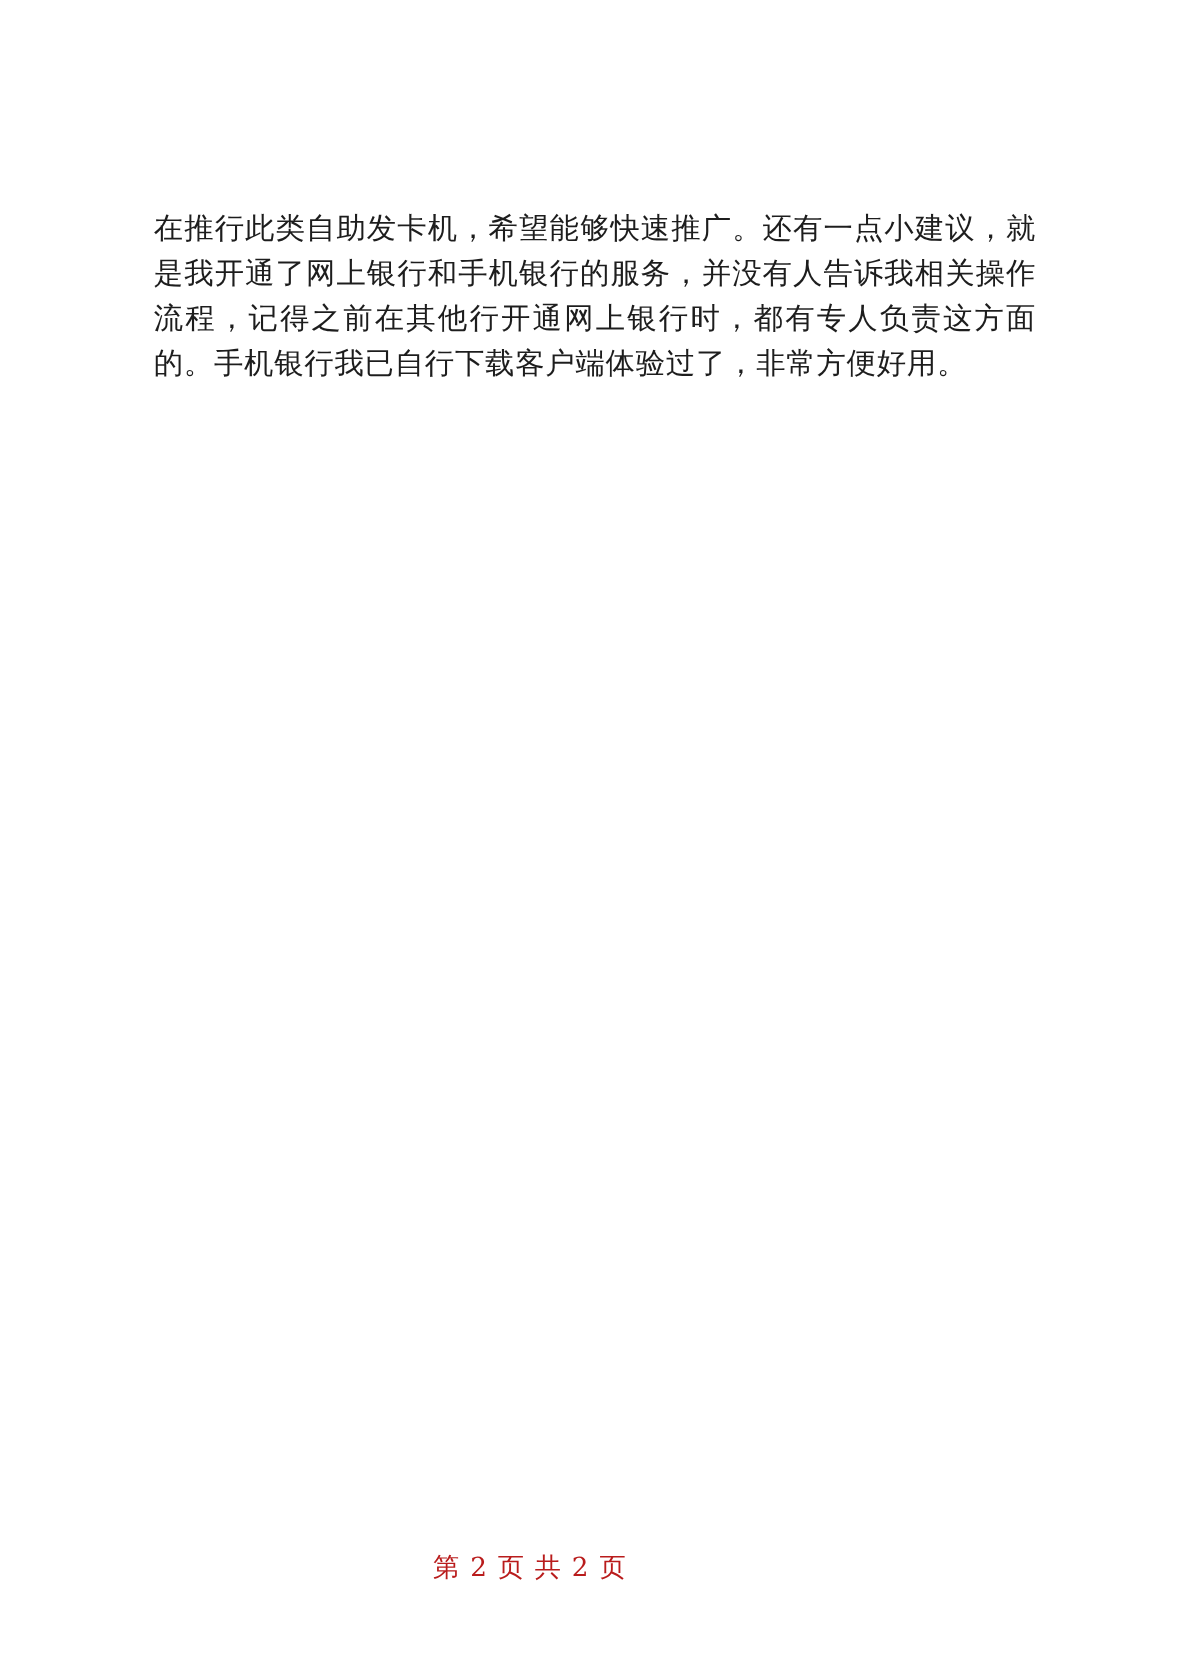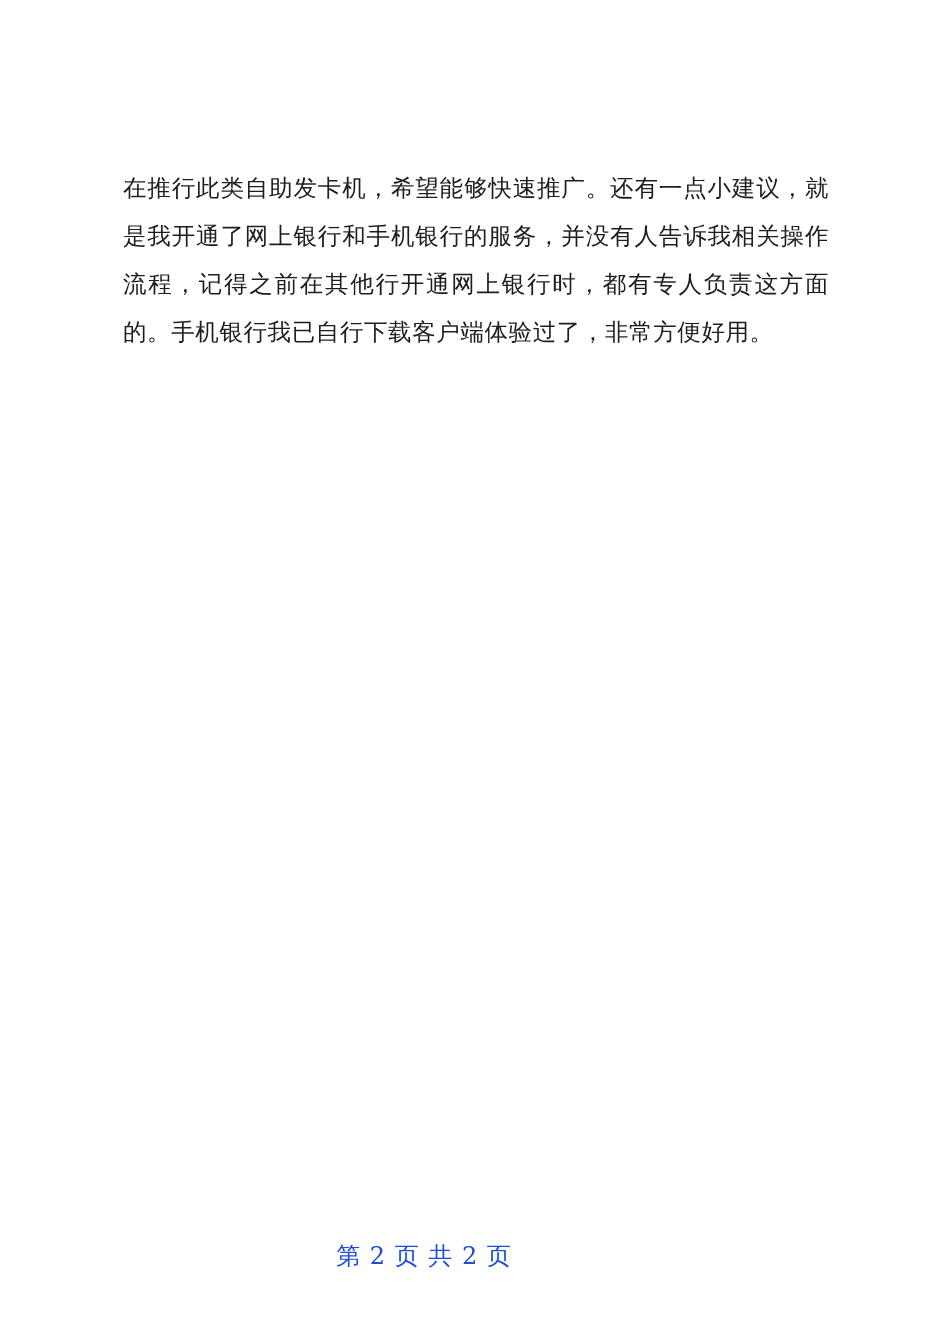--- a/index.html
+++ b/index.html
@@ -22,38 +22,38 @@
     box-sizing: border-box;
     background: #ffffff;
   }
   .body-text {
     position: absolute;
     left: 123px;
     top: 164px;
     width: 706px;
     font-family: "DejaVu Sans", sans-serif;
     font-size: 23.5px;
-    line-height: 48px;
+    line-height: 36px;
     letter-spacing: 0.6px;
     text-align: justify;
     text-justify: inter-ideograph;
     color: #1d1d1d;
     white-space: pre-wrap;
     word-break: break-all;
   }
   .page-footer {
     position: absolute;
     left: 0;
     top: 1240px;
     width: 848px;
     text-align: center;
     font-family: "DejaVu Serif", serif;
-    font-size: 24px;
+    font-size: 21px;
     letter-spacing: 1px;
-    color: #1d4ed8;
+    color: #b91c1c;
   }
   .page-footer .num {
     font-family: "DejaVu Serif", serif;
   }
 </style>
 </head>
 <body>
 
 <div class="page">
 

